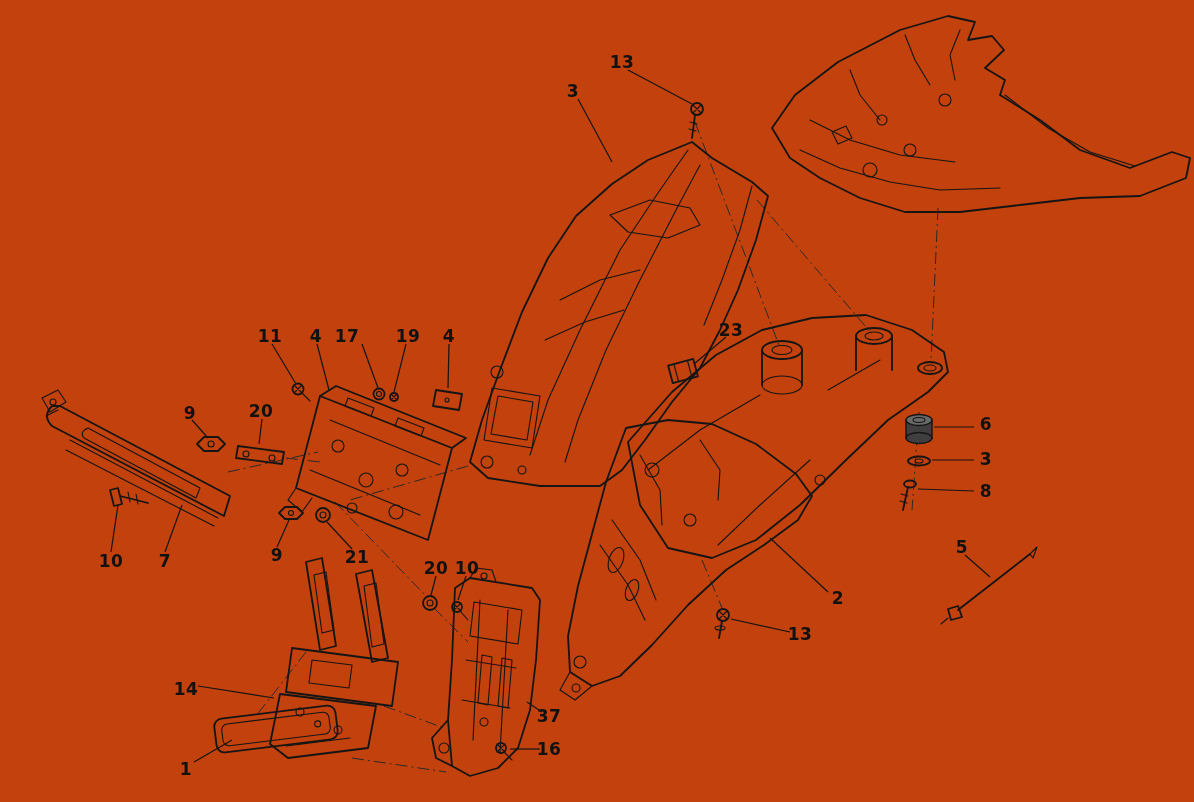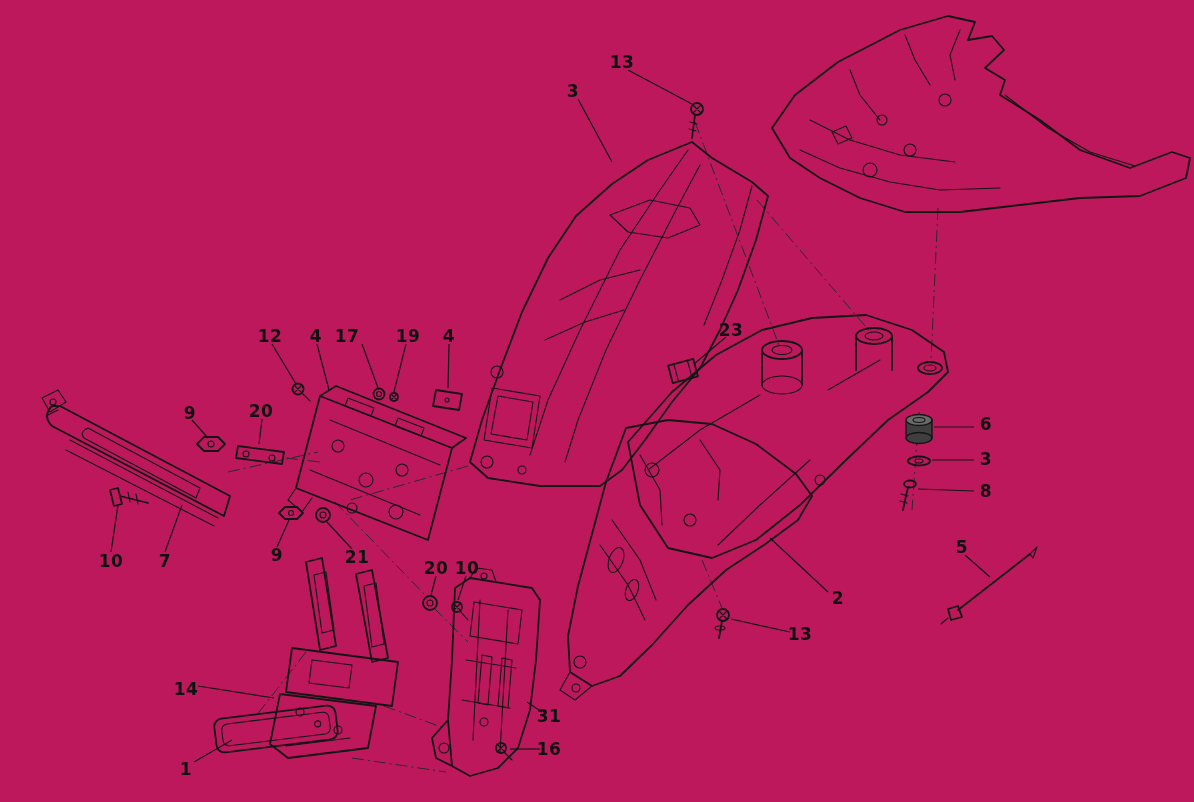--- a/index.html
+++ b/index.html
@@ -1,20 +1,20 @@
 <!DOCTYPE html>
 <html><head>
 <meta charset="utf-8">
 <style>
   html, body { margin: 0; padding: 0; background: #ffffff; }
   .stage {
     position: relative;
     width: 1194px;
     height: 802px;
-    background: #be185d;
+    background: #c2410c;
     overflow: hidden;
     font-family: "DejaVu Sans", sans-serif;
   }
   .stage svg { position: absolute; left: 0; top: 0; }
   .callout {
     position: absolute;
     transform: translate(-50%, -50%);
     font: bold 17px "DejaVu Sans", sans-serif;
     color: #111111;
     letter-spacing: 0.5px;
@@ -315,37 +315,37 @@
       <circle class="ln" cx="501" cy="748" r="5"></circle>
       <path class="thin" d="M 497 744 L 505 752 M 505 744 L 497 752"></path>
       <path class="thin" d="M 504 752 L 512 760"></path>
     </g>
 
   </svg>
 
   <span class="callout" style="left:622px; top:62px">13</span>
   <span class="callout" style="left:573px; top:91px">3</span>
   <span class="callout" style="left:731px; top:330px">23</span>
-  <span class="callout" style="left:270px; top:336px">12</span>
+  <span class="callout" style="left:270px; top:336px">11</span>
   <span class="callout" style="left:316px; top:336px">4</span>
   <span class="callout" style="left:347px; top:336px">17</span>
   <span class="callout" style="left:408px; top:336px">19</span>
   <span class="callout" style="left:449px; top:336px">4</span>
   <span class="callout" style="left:190px; top:413px">9</span>
   <span class="callout" style="left:261px; top:411px">20</span>
   <span class="callout" style="left:986px; top:424px">6</span>
   <span class="callout" style="left:986px; top:459px">3</span>
   <span class="callout" style="left:986px; top:491px">8</span>
   <span class="callout" style="left:111px; top:561px">10</span>
   <span class="callout" style="left:165px; top:561px">7</span>
   <span class="callout" style="left:277px; top:555px">9</span>
   <span class="callout" style="left:357px; top:557px">21</span>
   <span class="callout" style="left:436px; top:568px">20</span>
   <span class="callout" style="left:467px; top:568px">10</span>
   <span class="callout" style="left:838px; top:598px">2</span>
   <span class="callout" style="left:962px; top:547px">5</span>
   <span class="callout" style="left:800px; top:634px">13</span>
   <span class="callout" style="left:186px; top:689px">14</span>
-  <span class="callout" style="left:549px; top:716px">31</span>
+  <span class="callout" style="left:549px; top:716px">37</span>
   <span class="callout" style="left:549px; top:749px">16</span>
   <span class="callout" style="left:186px; top:769px">1</span>
 
 </div>
 
 </body></html>

